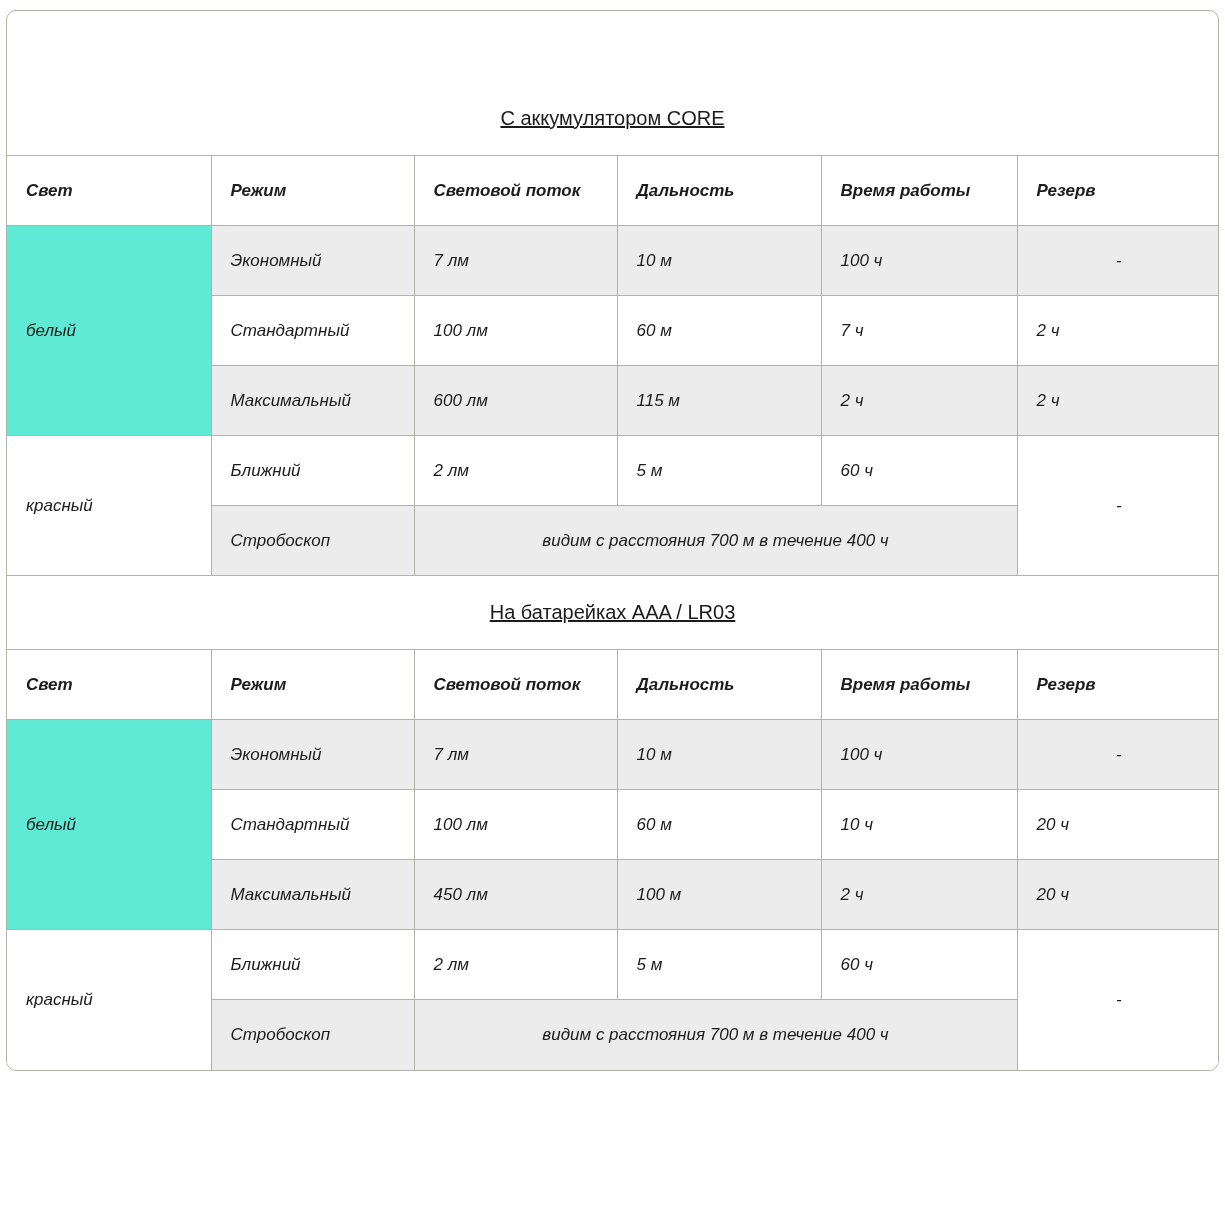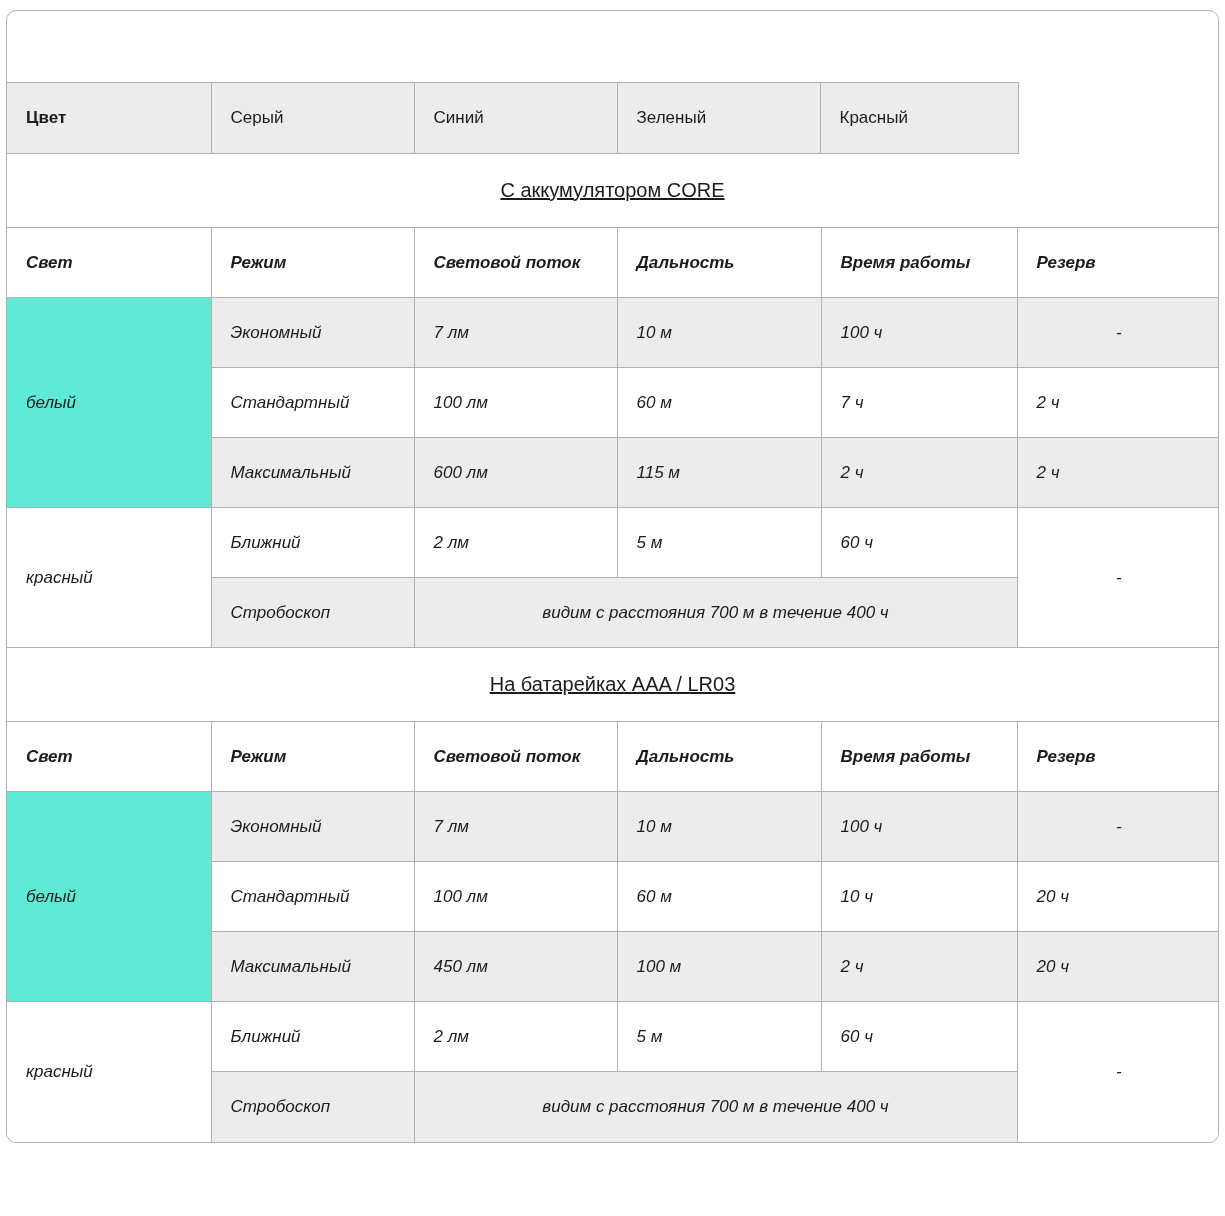--- a/index.html
+++ b/index.html
@@ -63,27 +63,20 @@
 
   <table class="products">
     <colgroup>
       <col style="width:204px">
         <col style="width:203px">
         <col style="width:203px">
         <col style="width:203px">
         <col style="width:198px">
     </colgroup>
     <tbody>
-    <tr class="r-gray">
-      <td class="b">Цвет</td>
-      <td>Серый</td>
-      <td>Синий</td>
-      <td>Зеленый</td>
-      <td>Красный</td>
-    </tr>
   </tbody>
     </table>
 
   <div class="band">С аккумулятором CORE</div>
 
   <table class="spec">
     <colgroup>
       <col style="width:204px">
         <col style="width:203px">
         <col style="width:203px">

